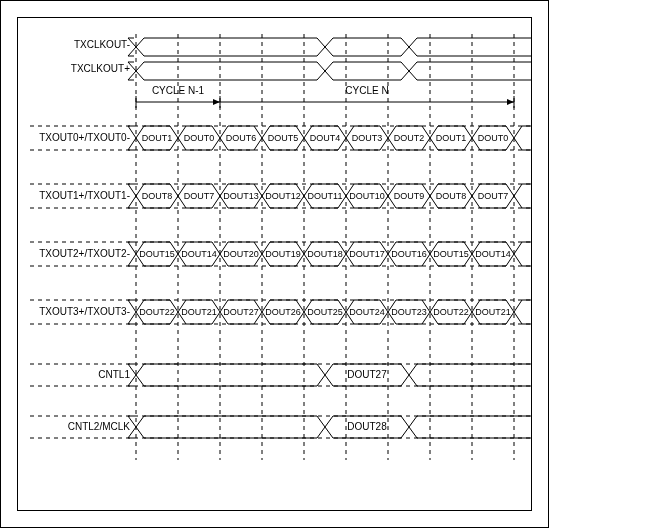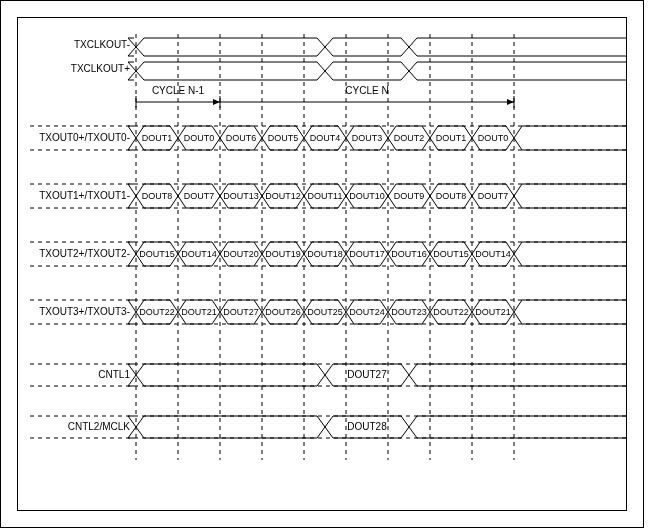--- a/index.html
+++ b/index.html
@@ -1,17 +1,17 @@
 <!DOCTYPE html>
 <html><head>
 <meta charset="utf-8">
 <style>
   :root { --bg:#fff; --fg:#000; }
   body { margin:0; background:var(--bg); color:var(--fg); font-family:Arial,Helvetica,sans-serif; }
-  .frame { box-sizing:border-box; width:644px; height:528px; border:1px solid #000; position:relative; }
+  .frame { box-sizing:border-box; width:549px; height:528px; border:1px solid #000; position:relative; }
   .inner { box-sizing:border-box; position:absolute; left:16px; top:16px; right:16px; bottom:16px; border:1px solid #000; overflow:hidden; background:#fff; }
   svg text { font-family:Arial,Helvetica,sans-serif; }
   .lbl { font-size:10px; }
   .small { font-size:9px; }
   .cycle { font-size:10px; }
   .wire { stroke:#000; stroke-width:1; fill:none; }
   .dash { stroke:#000; stroke-width:1; stroke-dasharray:4 4; fill:none; }
 </style>
 </head>
 <body>

